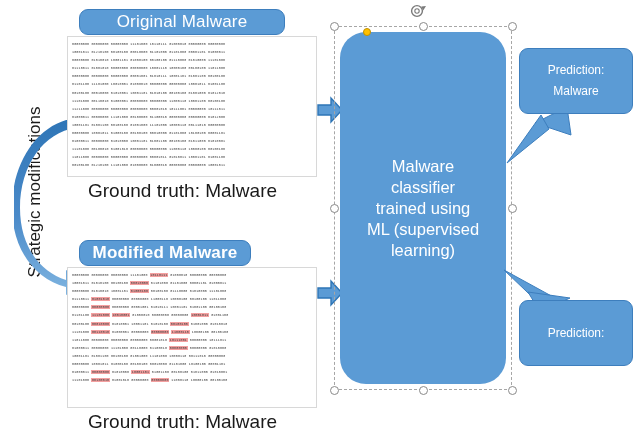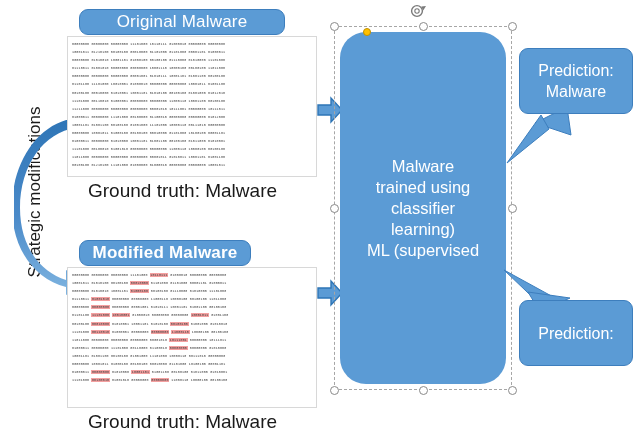--- a/index.html
+++ b/index.html
@@ -88,21 +88,21 @@
 
   
   .callout {
     position:absolute;
     background:#5b9bd5;
     border:1px solid #3d7ebd;
     border-radius:9px;
     color:#ffffff;
     display:flex; align-items:center; justify-content:center;
     text-align:center;
-    font-size:16px; line-height:21px;
+    font-size:12px; line-height:21px;
     z-index:3;
   }
   .callout-tail { position:absolute; z-index:2; }
 
   
   #side-label {
     position:absolute;
     left:-72px; top:182px;
     width:214px;
     transform:rotate(-90deg);
@@ -189,24 +189,24 @@
 
 <div class="block-arrow" style="left:317px; top:278px;">
   <svg width="26" height="30" viewBox="0 0 26 30">
     <path d="M1,10 L14,10 L14,3 L25,15 L14,27 L14,20 L1,20 Z" fill="#5b9bd5" stroke="#2e75b6" stroke-width="1.4"></path>
   </svg>
 </div>
 
 <div id="classifier-shape">
   <div id="classifier-text">
       <div>Malware</div>
+      <div>classifier</div>
       <div>trained using</div>
-      <div>classifier</div>
+      <div>ML (supervised</div>
       <div>learning)</div>
-      <div>ML (supervised</div>
     </div>
 </div>
 
 <div id="selection-frame"></div>
 
 <div id="rotate-handle">
   <svg width="18" height="18" viewBox="0 0 18 18">
     <circle cx="8" cy="9" r="5.4" fill="none" stroke="#7a7a7a" stroke-width="1.4"></circle>
     <circle cx="8" cy="9" r="2.2" fill="none" stroke="#7a7a7a" stroke-width="1.1"></circle>
     <path d="M12.4,4.6 L17,4.0 L14.2,8.6 Z" fill="#7a7a7a"></path>

